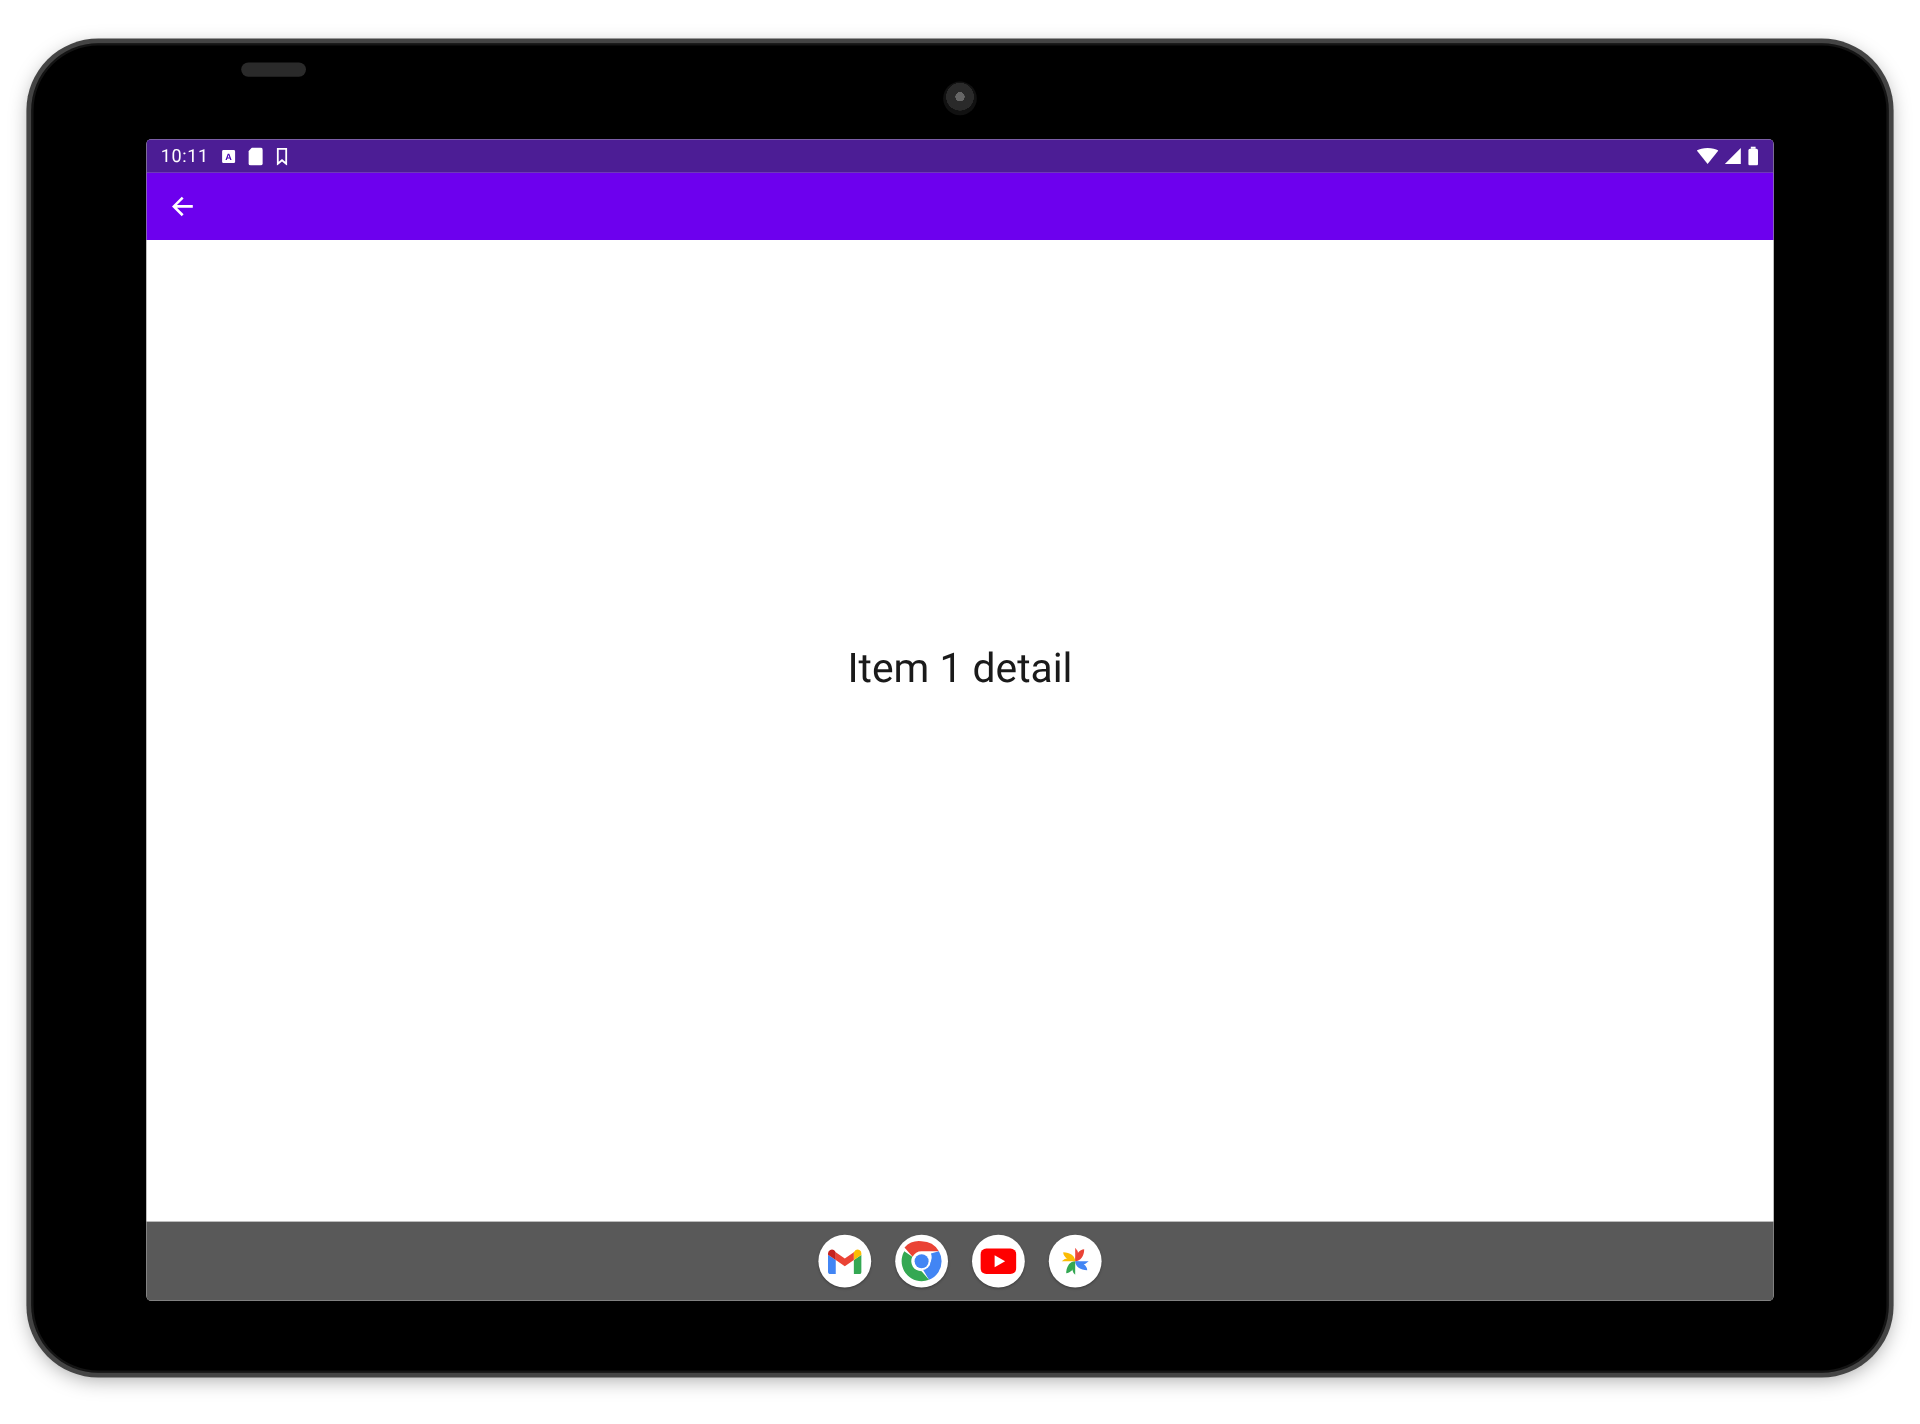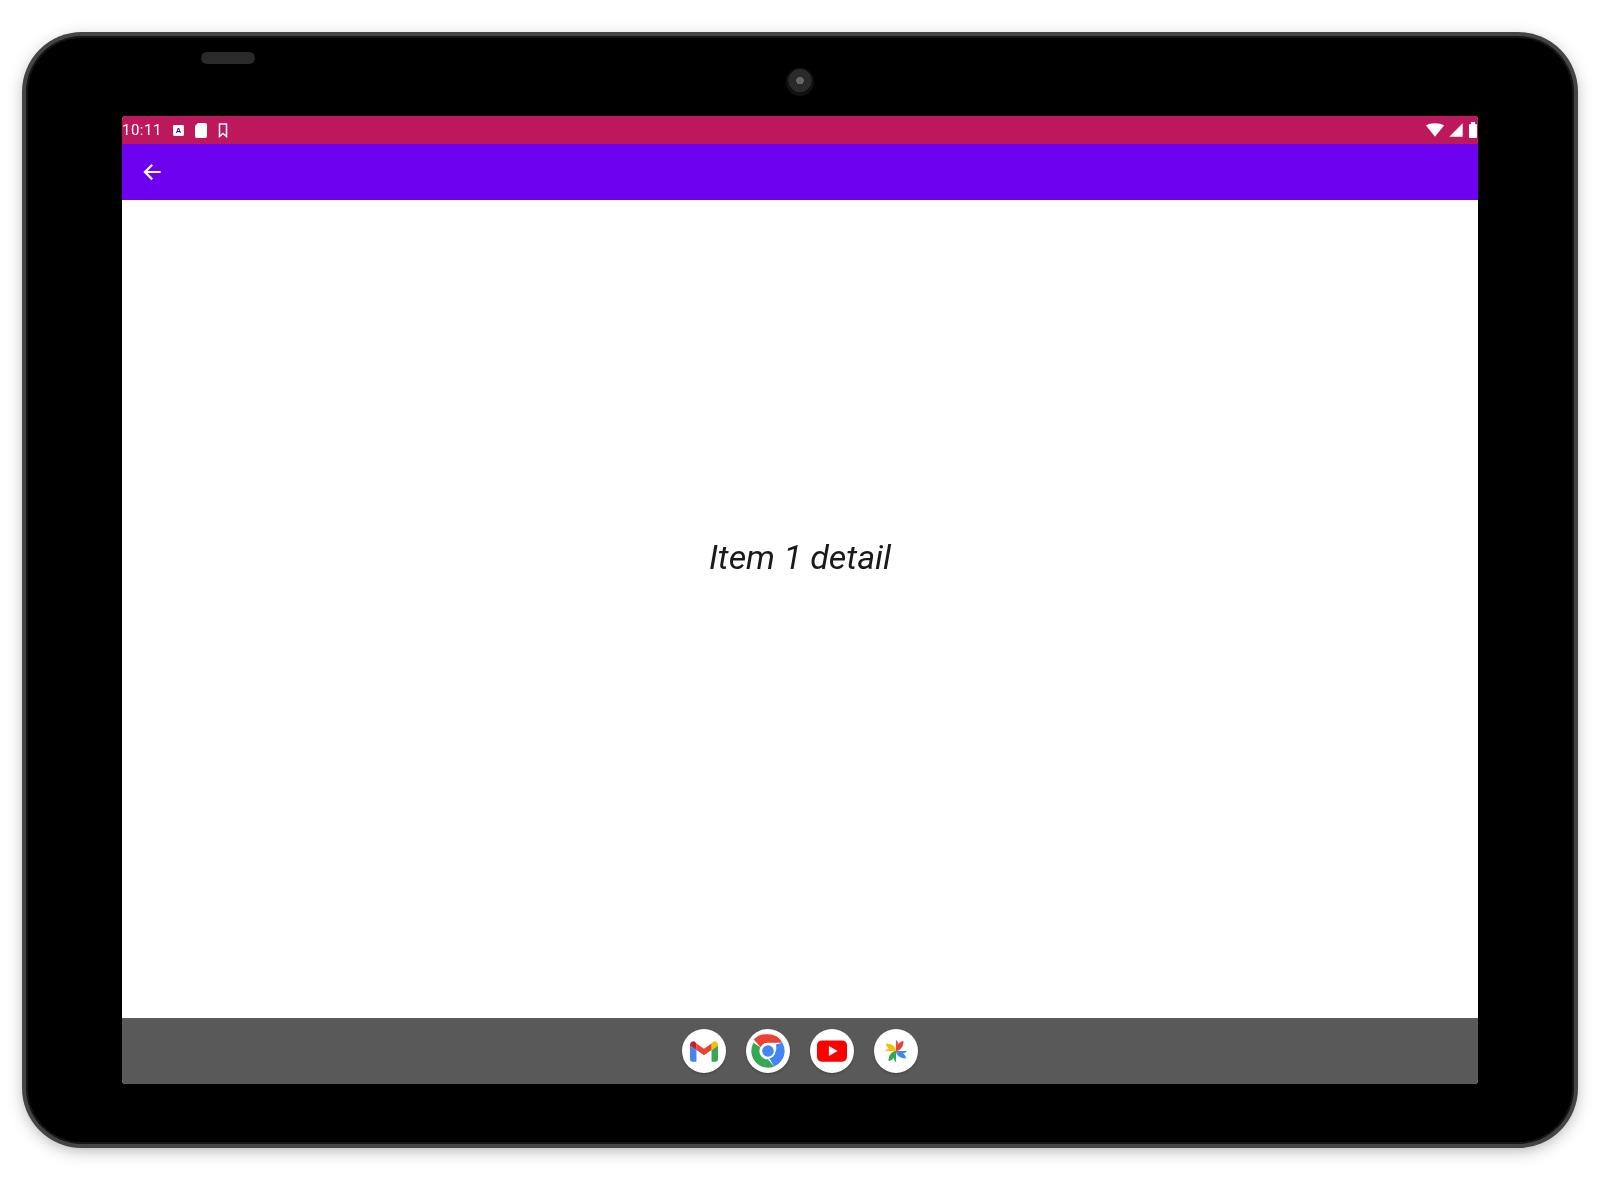--- a/index.html
+++ b/index.html
@@ -62,25 +62,25 @@
     right: 96px;
     bottom: 60px;
     background: #fff;
     overflow: hidden;
     border-radius: 4px;
   }
 
   
   .statusbar {
     height: 28px;
-    background: #be185d;
+    background: #4c1d95;
     display: flex;
     align-items: center;
     justify-content: space-between;
-    padding: 0 0;
+    padding: 0 12px;
     color: #fff;
     font-size: 16px;
   }
   .statusbar .left {
     display: flex;
     align-items: center;
     gap: 10px;
   }
   .statusbar .clock {
     font-weight: 400;
@@ -122,21 +122,20 @@
   
   .content {
     position: absolute;
     left: 0; right: 0;
     top: 84px;        
     bottom: 66px;     
     background: #fff;
     display: flex;
     align-items: center;
     justify-content: center;
-    font-style: italic;
   }
   .content .detail-text {
     font-size: 34px;
     color: #1a1a1a;
     font-weight: 400;
     position: relative;
     top: -52px; 
   }
 
   

